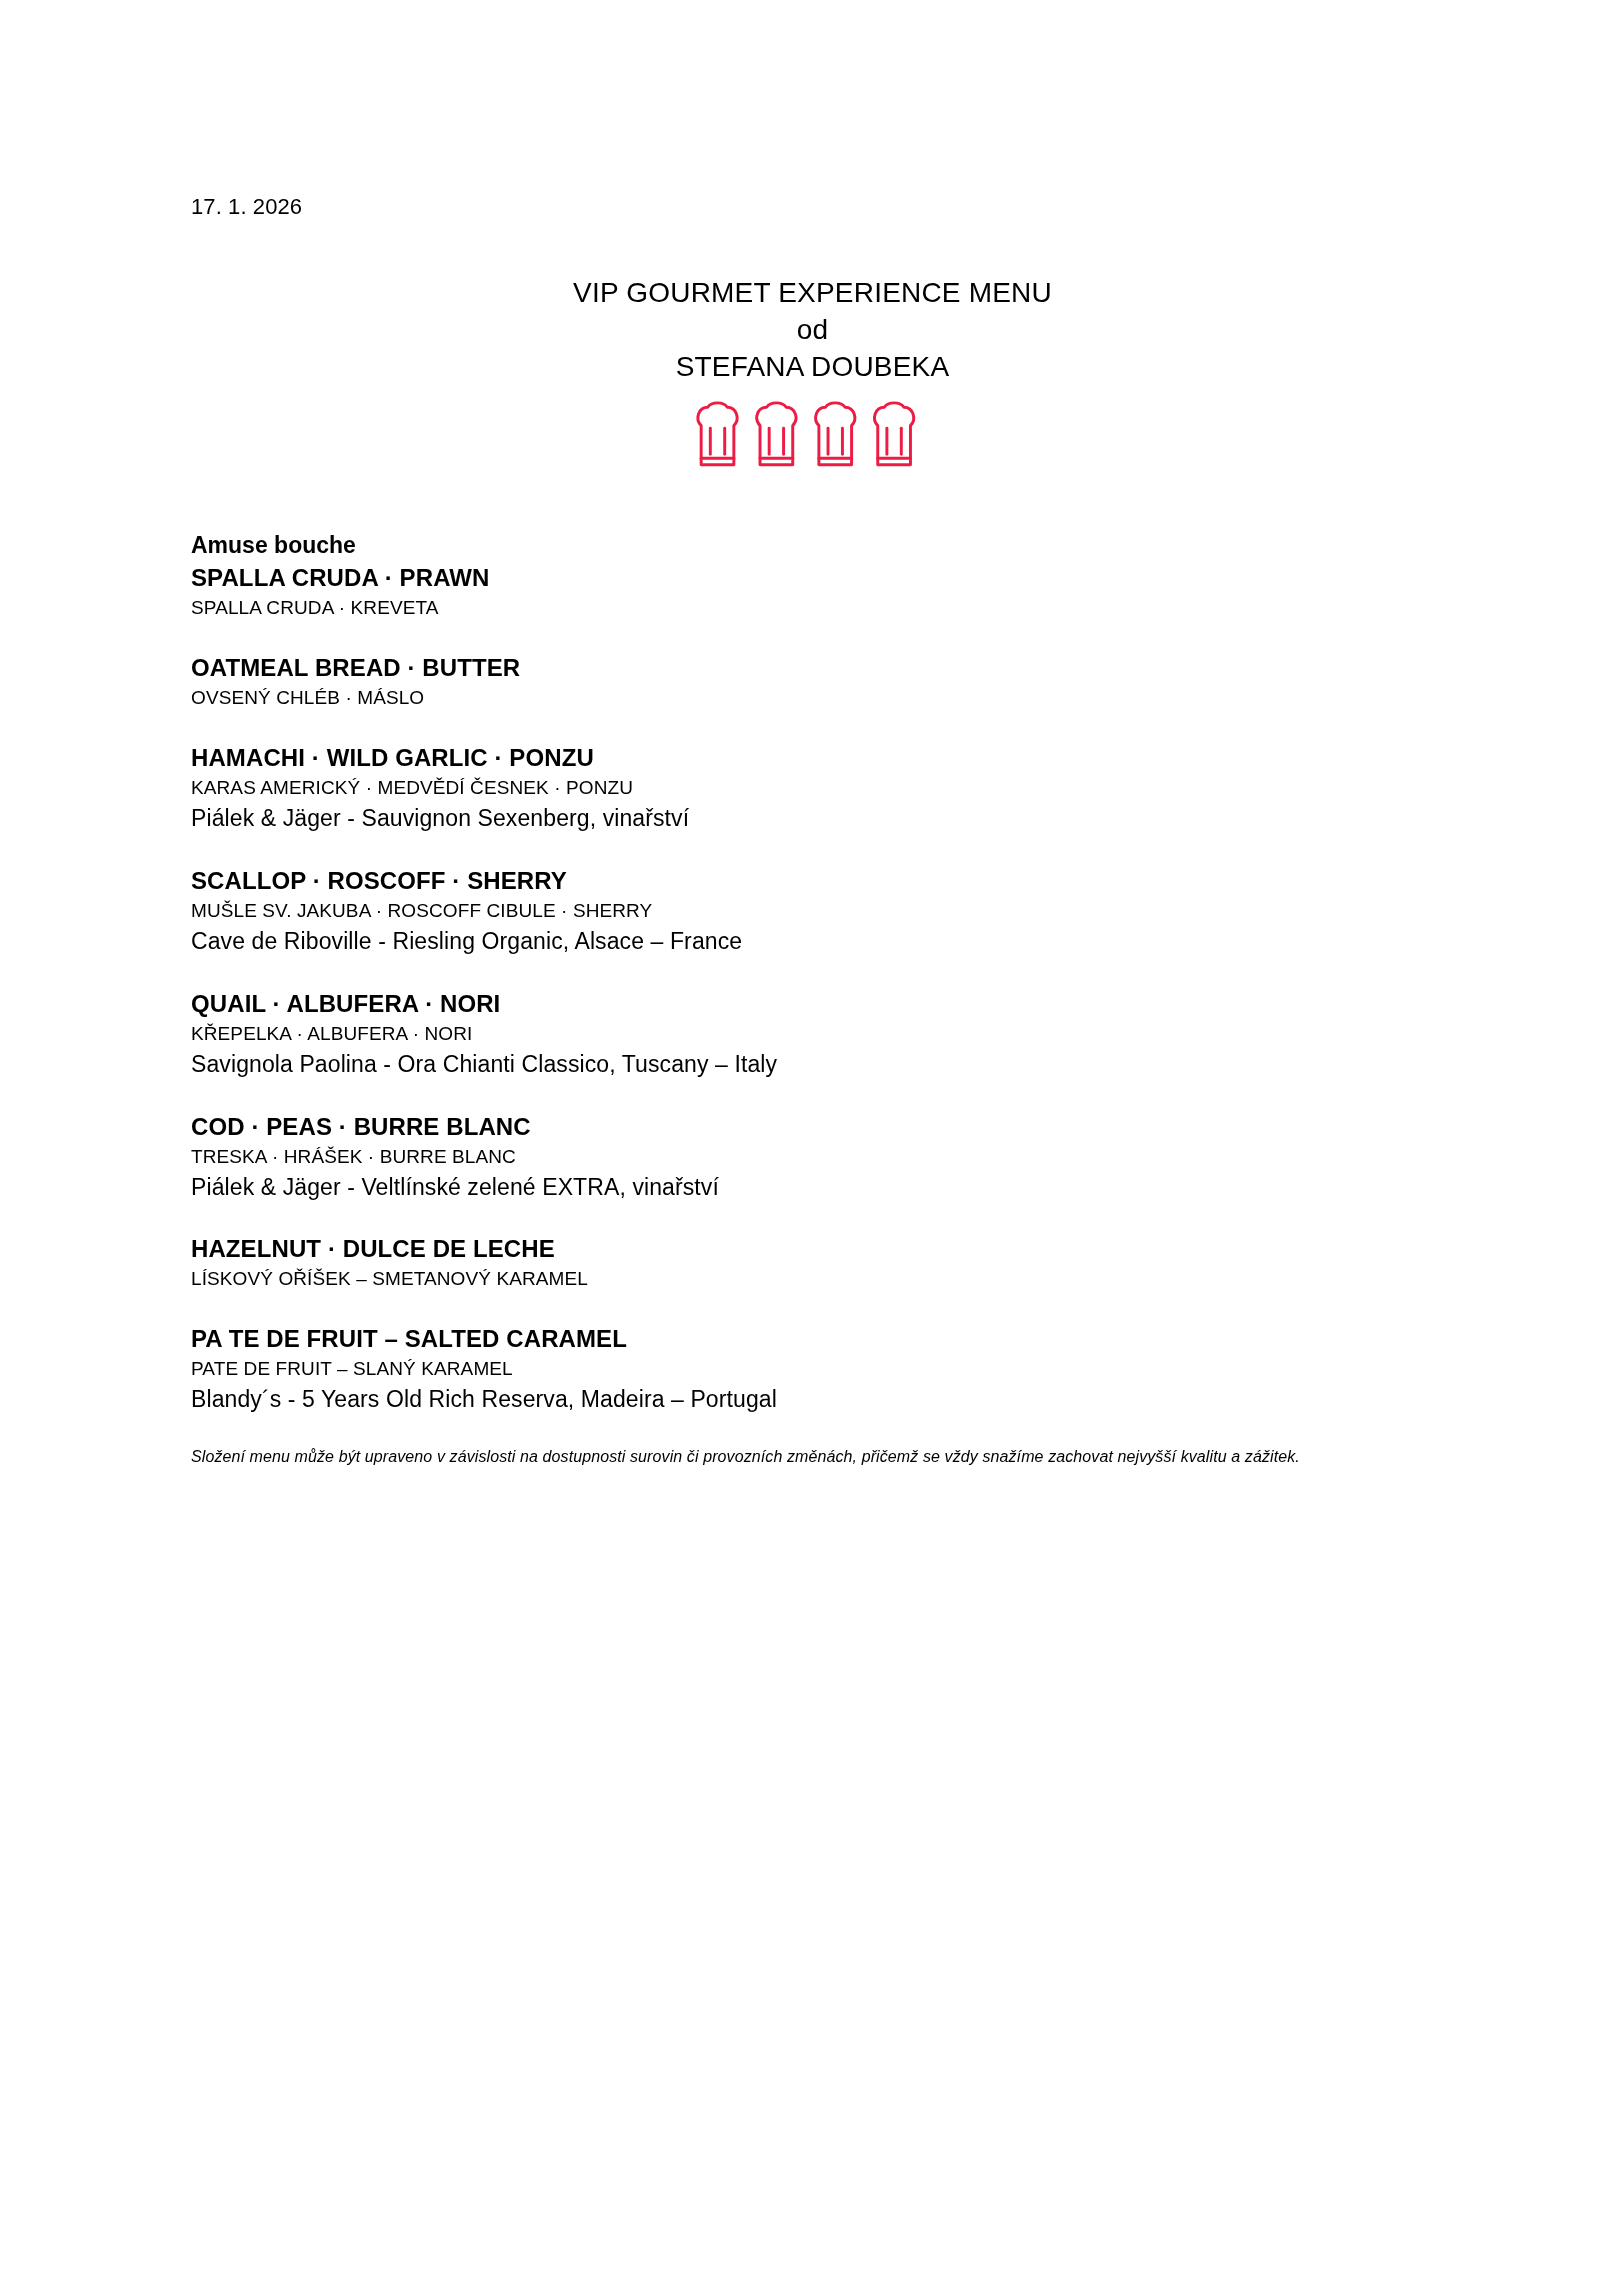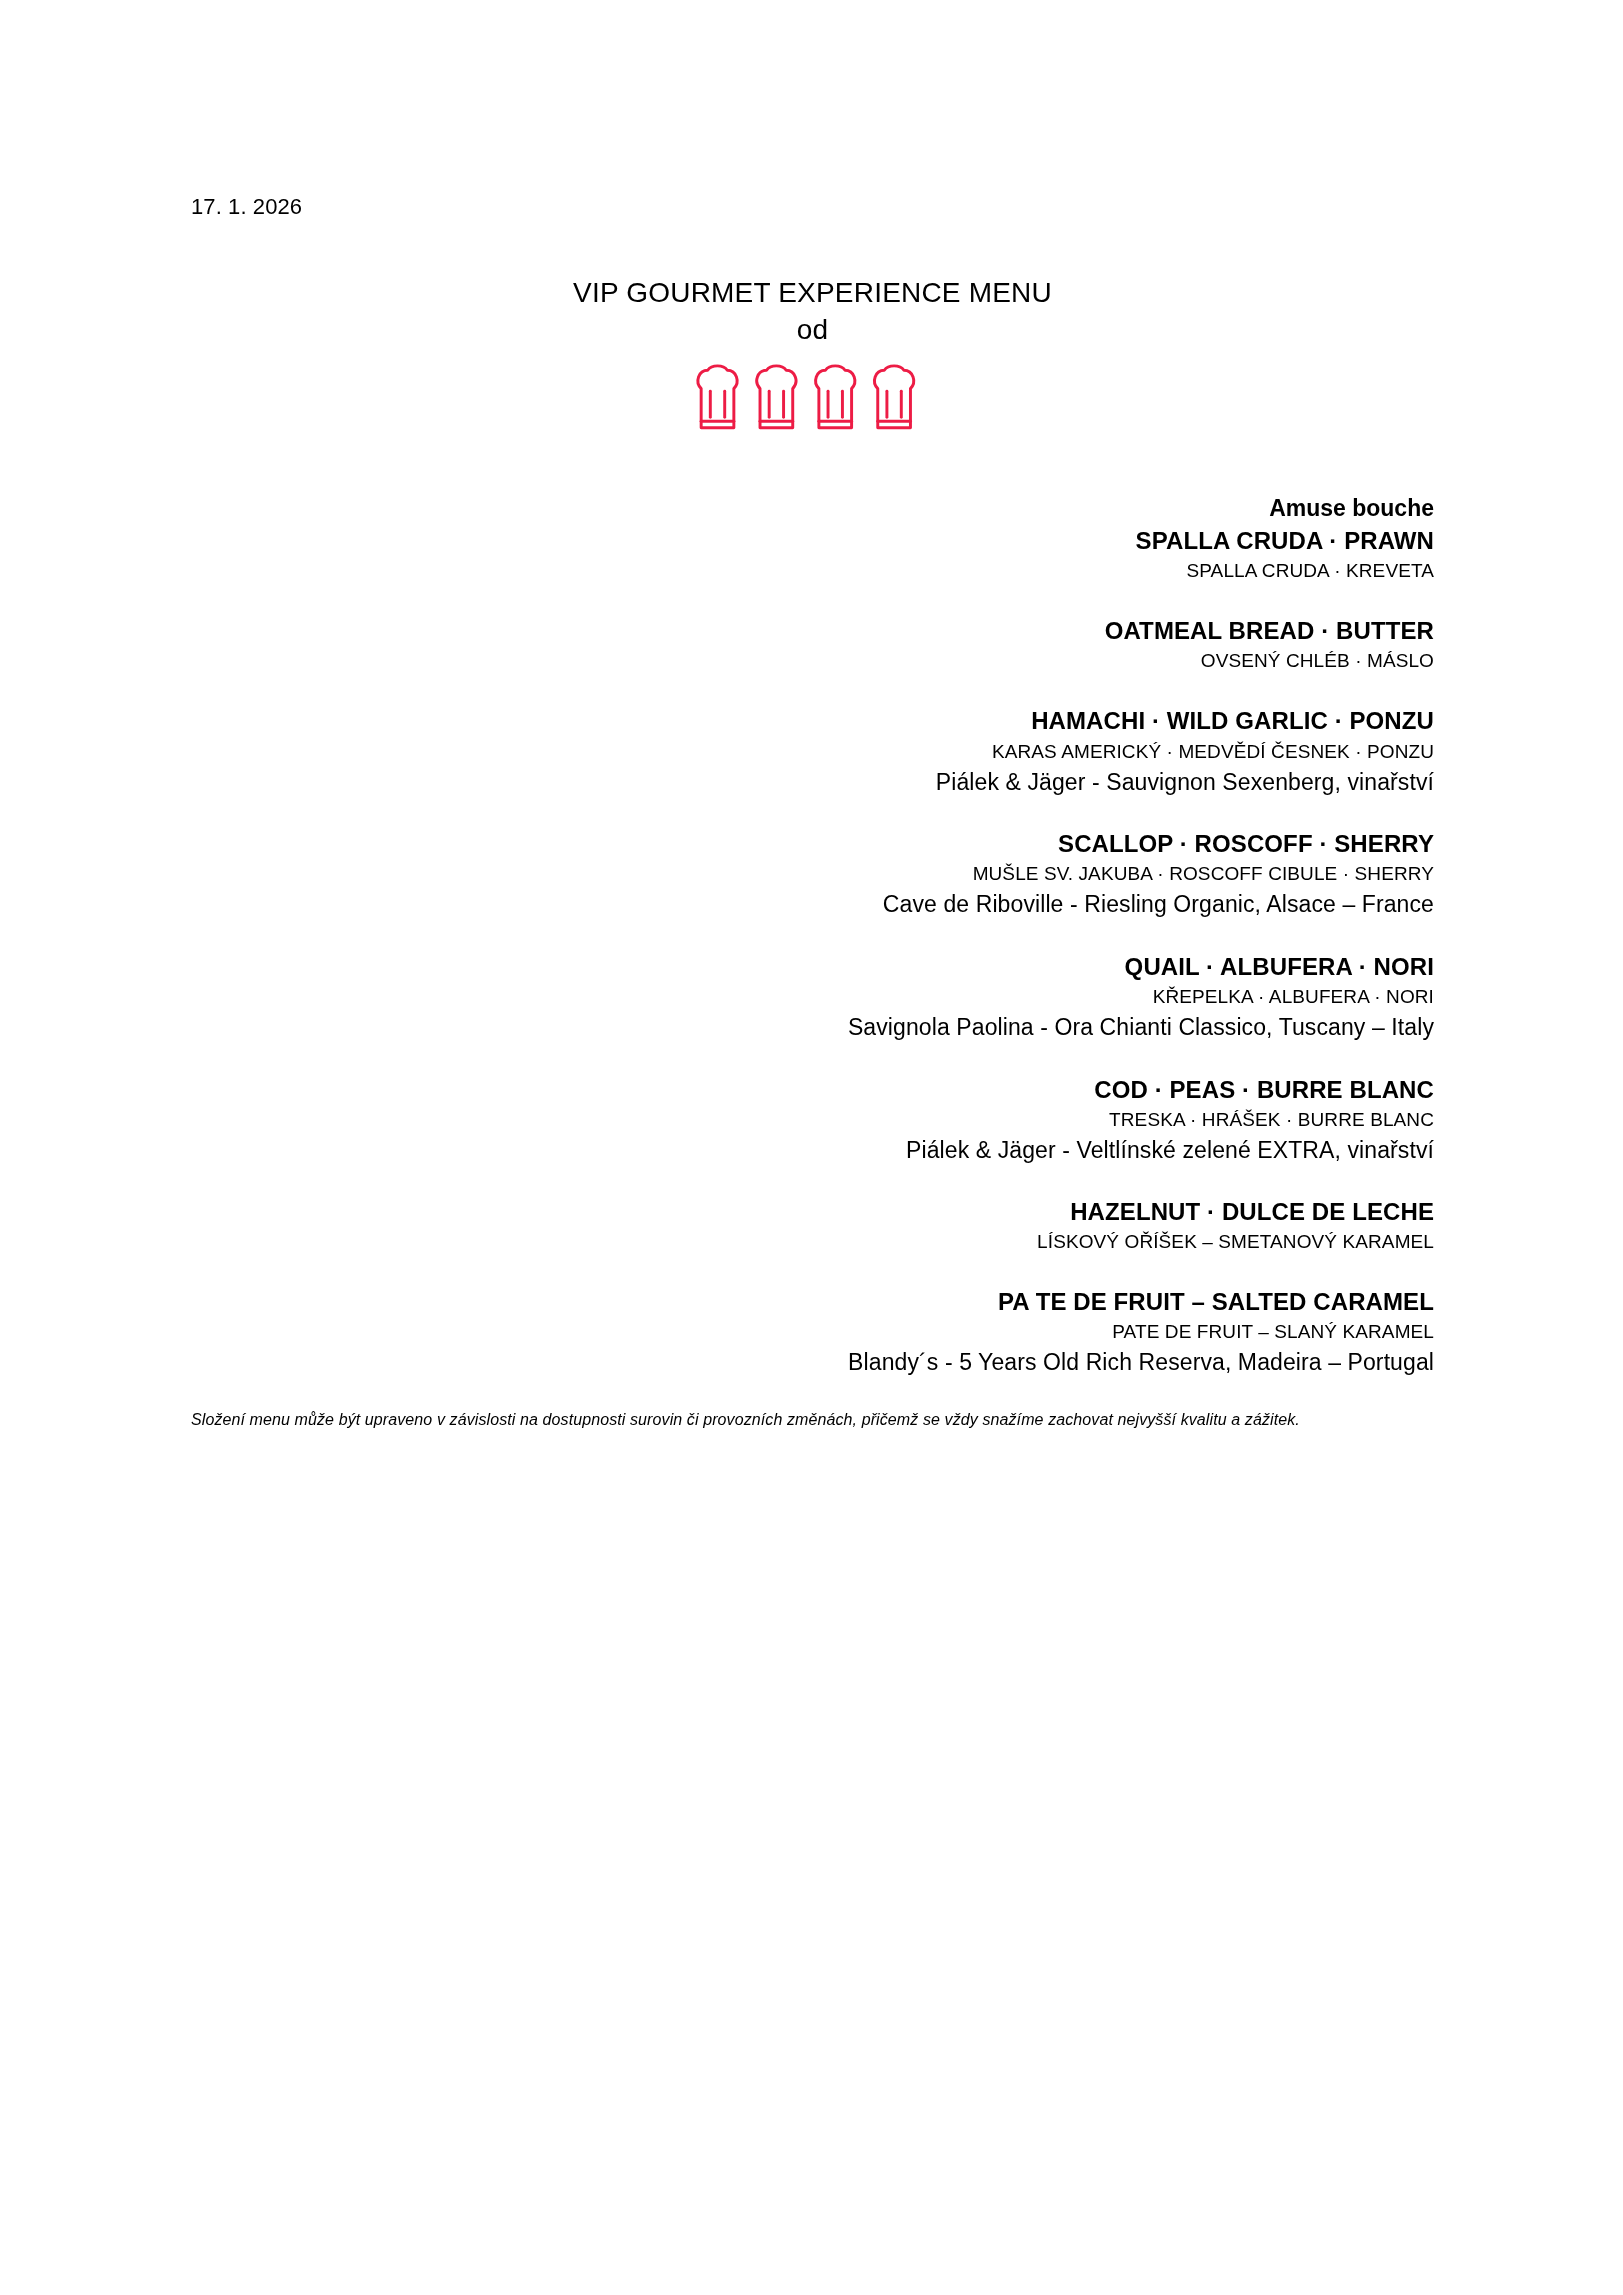--- a/index.html
+++ b/index.html
@@ -49,21 +49,21 @@
     margin-top: 11.8px;
     height: 85px;
   }
   .chefhats svg {
     display: inline-block;
   }
   .courses {
     margin-top: 46px;
   }
   .course {
-    text-align: right;
+    text-align: left;
     margin-bottom: 29px;
   }
   .course .en {
     font-size: 24px;
     font-weight: bold;
     line-height: 1.42;
     letter-spacing: 0.1px;
   }
   .course .cz {
     font-size: 19px;
@@ -94,20 +94,21 @@
 
 <div class="page">
 
   <div class="date">17. 1. 2026</div>
 
   <div class="doc-body">
 
     <div class="title-block">
       <span class="title-line">VIP GOURMET EXPERIENCE MENU</span>
       <span class="title-line">od</span>
+      <span class="title-line">STEFANA DOUBEKA</span>
     </div>
 
     <div class="chefhats">
       <svg width="242" height="82" viewBox="0 0 370 125" aria-hidden="true">
         <g fill="none" stroke="#ED1C45" stroke-width="4.5" stroke-linejoin="round" stroke-linecap="round">
           <g transform="translate(4,6)">
             <path d="M10 36 C0 26, 6 8, 20 8 C26 -1, 44 -1, 50 8 C64 8, 70 26, 60 36 L60 96 L10 96 Z"></path>
             <path d="M10 86 L60 86"></path>
             <path d="M24 40 L24 80"></path>
             <path d="M46 40 L46 80"></path>

